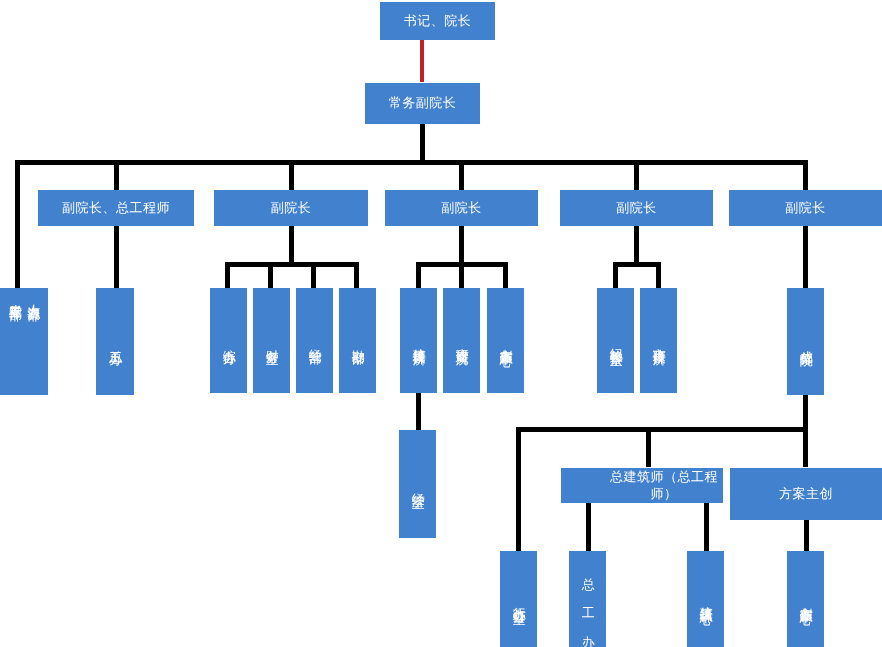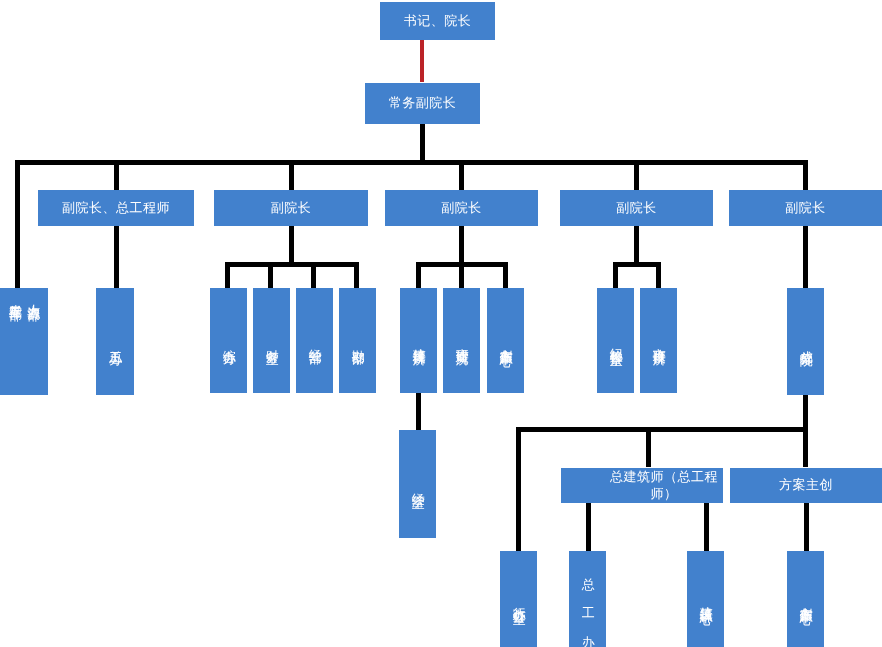--- a/index.html
+++ b/index.html
@@ -167,21 +167,21 @@
   <div class="node vert center-v" style="left:399px; top:430px; width:37px; height:108px;">经济室</div>
 
   <div class="node vert center-v" style="left:597px; top:288px; width:37px; height:105px;">纪检督察室</div>
 
   <div class="node vert center-v" style="left:640px; top:288px; width:37px; height:105px;">市政设计所</div>
 
   <div class="node vert center-v" style="left:787px; top:288px; width:37px; height:107px;">成都分院</div>
 
   <div class="node horiz" style="left:561px; top:468px; width:162px; height:35px;padding-left:44px;">总建筑师（总工程师）</div>
 
-  <div class="node horiz" style="left:730px; top:468px; width:152px; height:35px;font-family:Liberation Serif, serif;">方案主创</div>
+  <div class="node horiz" style="left:730px; top:468px; width:152px; height:52px;font-family:Liberation Serif, serif;">方案主创</div>
 
   <div class="node vert center-v" style="left:500px; top:551px; width:37px; height:96px;">行政办公室</div>
 
   <div class="node vert center-v spaced" style="left:569px; top:551px; width:37px; height:96px;">总 工 办</div>
 
   <div class="node vert center-v" style="left:687px; top:551px; width:37px; height:96px;">建筑设计中心</div>
 
   <div class="node vert center-v" style="left:787px; top:551px; width:37px; height:96px;">方案创作中心</div>
 
 </div>

